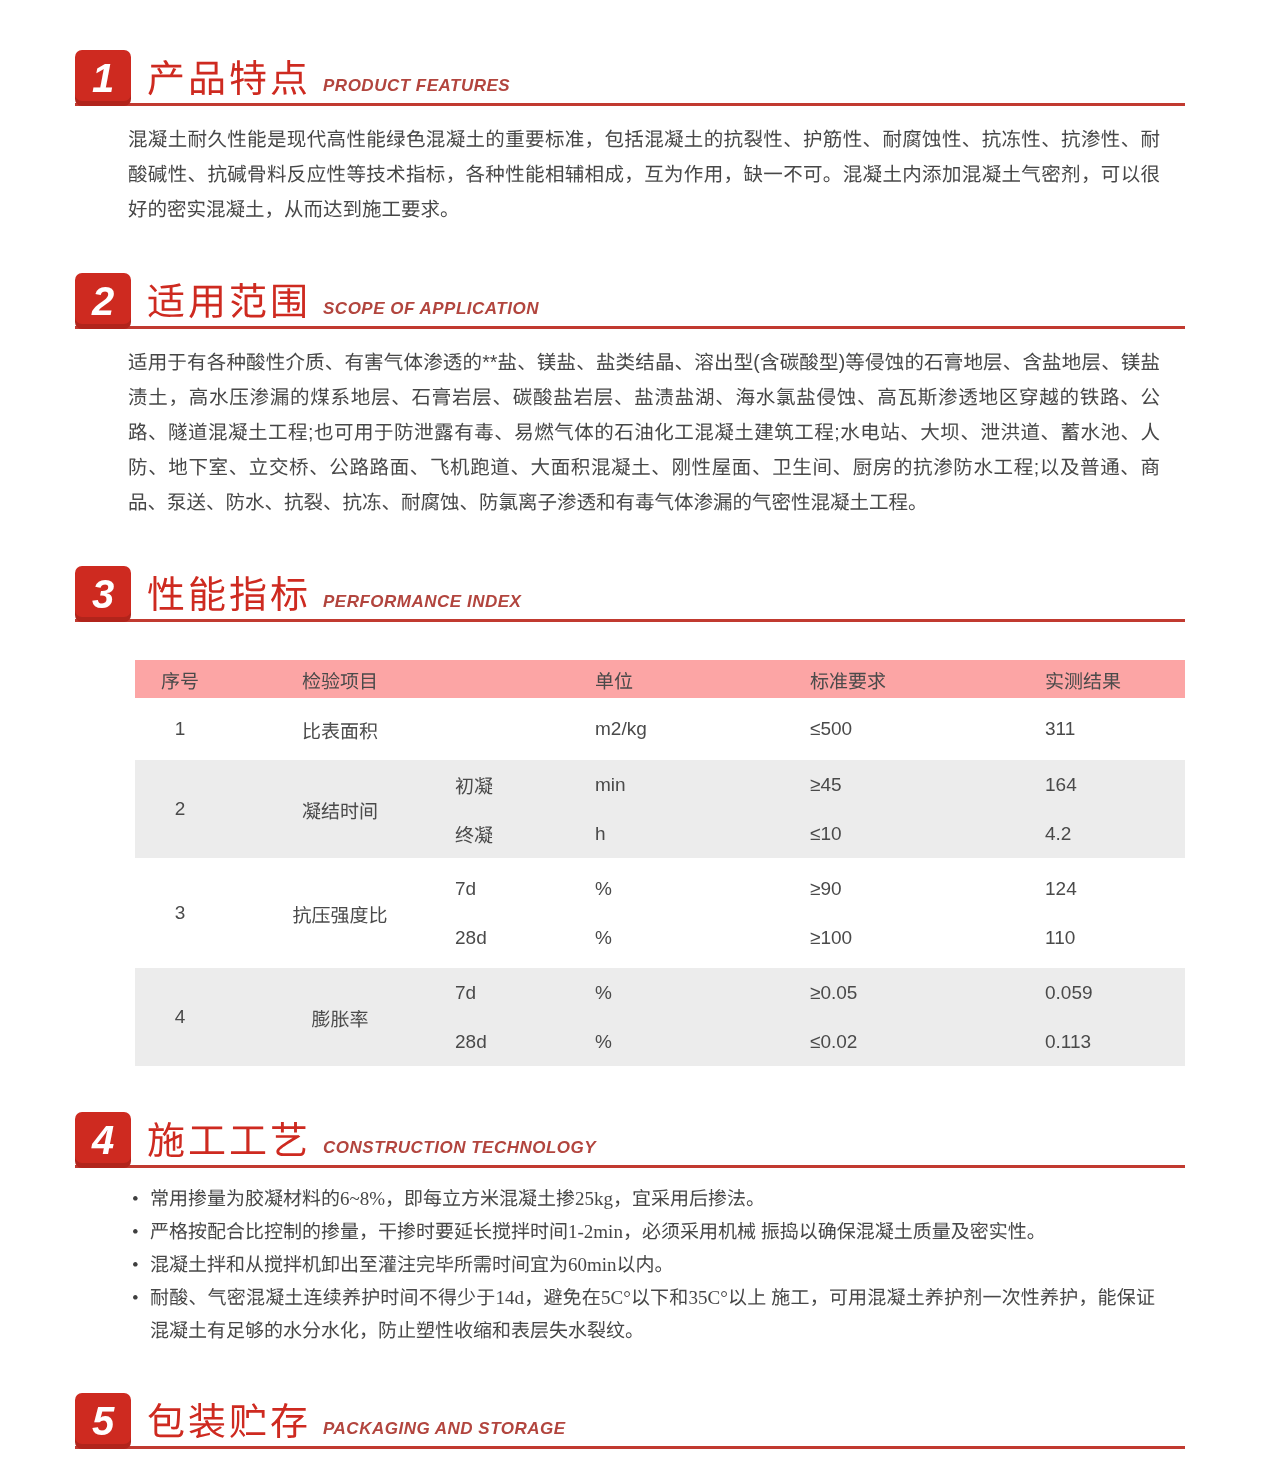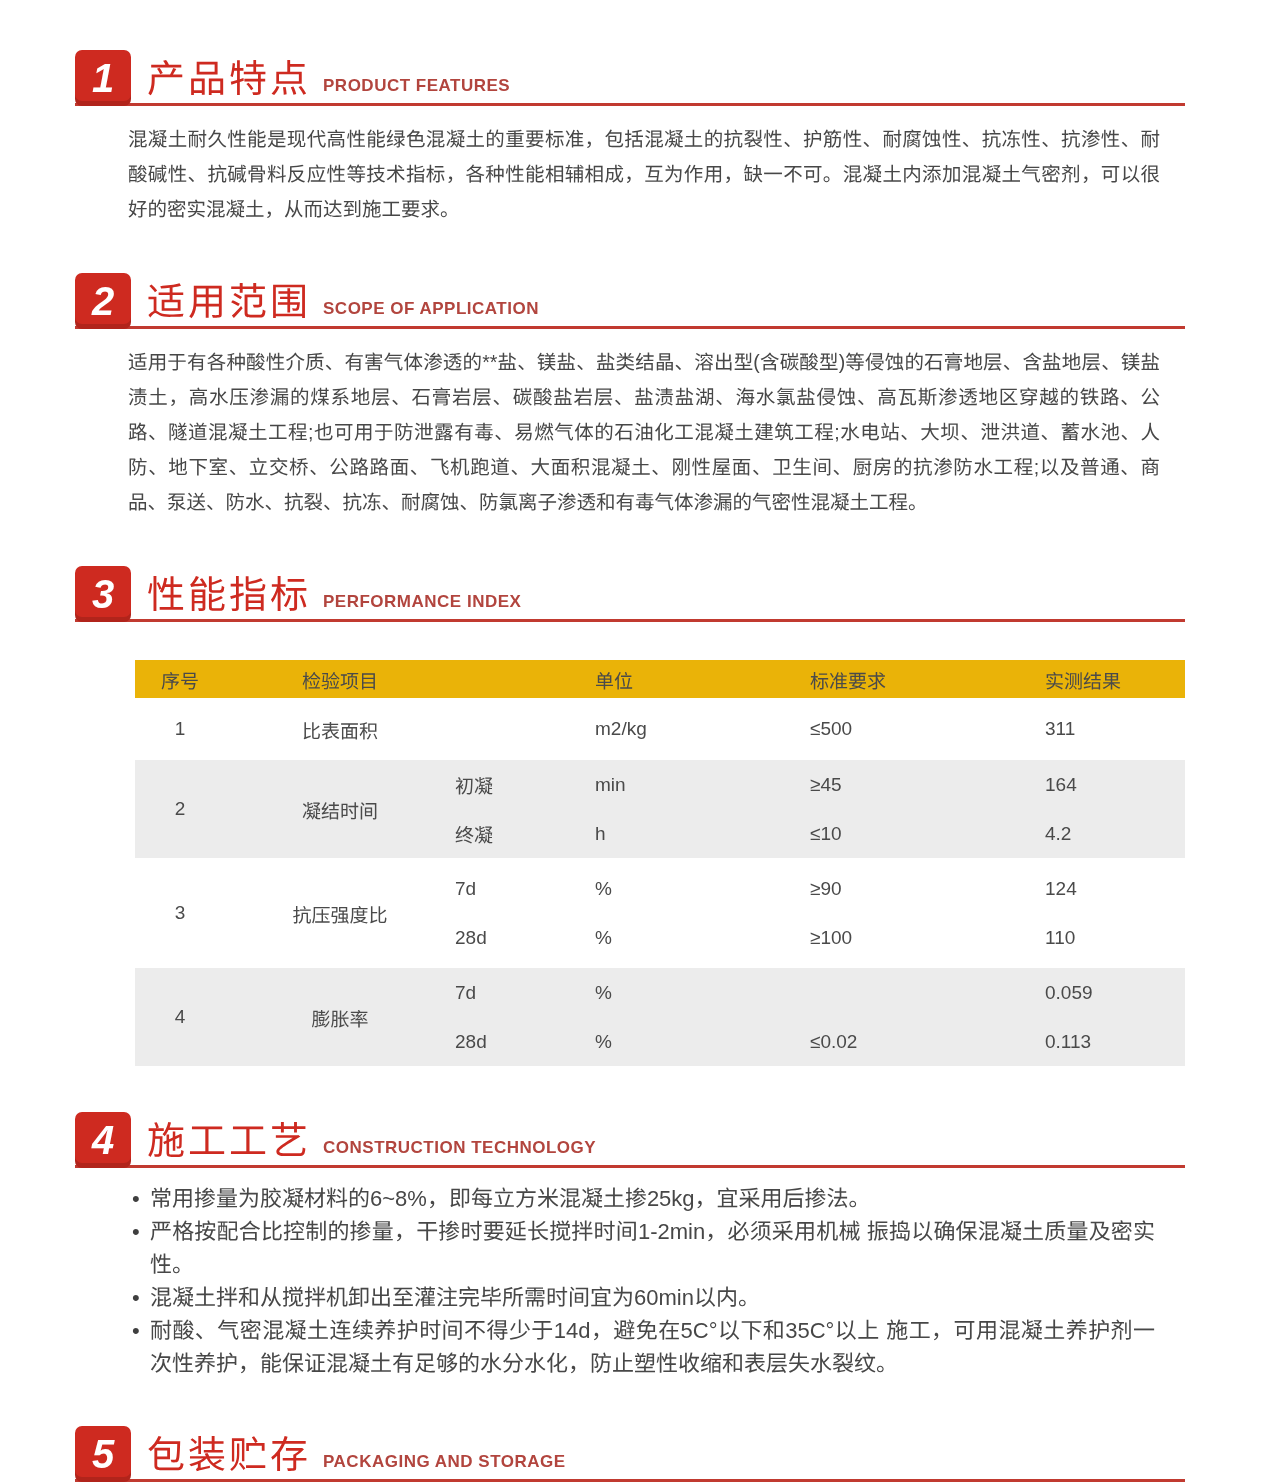--- a/index.html
+++ b/index.html
@@ -37,51 +37,53 @@
   }
   .zh-title{
     font-size:38px;font-weight:normal;color:#ce2a20;
     letter-spacing:3px;line-height:1;
     margin-left:16px;
   }
   .en-title{
     font-size:17px;font-weight:bold;color:#b2453e;
     line-height:1;margin-left:12px;margin-bottom:4px;
     letter-spacing:0.5px;
+    font-style:italic;
   }
   
   .para{
     margin:16px 25px 0 53px;
     font-size:19.5px;line-height:35px;
     text-align:justify;
     color:#474747;
   }
   
   .blist{margin:14px 0 0 53px;padding:0;list-style:none;}
   .bitem{
     position:relative;
     padding-left:22px;
-    font-size:22px;line-height:33px;
+    font-size:19px;line-height:33px;
     color:#474747;
     text-align:justify;
     margin:0 30px 0 0;
+    font-family:Liberation Serif, serif;
   }
   .bitem::before{
     content:"\2022";
     position:absolute;left:4px;top:0;
     color:#3f3f3f;
   }
   
   .ptable{margin:20px 0 0 60px;width:1050px;font-size:19px;color:#4a4a4a;}
   .trow,.tgroup{
     display:grid;
     grid-template-columns:90px 230px 140px 215px 235px 140px;
     margin-bottom:6px;
   }
-  .thead-row{grid-auto-rows:38px;background:#eab308;margin-top:38px;}
+  .thead-row{grid-auto-rows:38px;background:#fca5a5;margin-top:38px;}
   .rows1{grid-auto-rows:50px;}
   .rows2{grid-auto-rows:49px;}
   .shade{background:#ececec;}
   .c{display:flex;align-items:center;}
   .c.no{grid-column:1;justify-content:center;}
   .c.item{grid-column:2;justify-content:center;}
   .c.sub{grid-column:3;}
   .c.unit{grid-column:4;}
   .c.std{grid-column:5;}
   .c.res{grid-column:6;}
@@ -166,20 +168,21 @@
         <div class="c unit">%</div>
         <div class="c std">≥100</div>
         <div class="c res">110</div>
       </div>
 
       <div class="tgroup rows2 shade">
         <div class="c no span2">4</div>
         <div class="c item span2">膨胀率</div>
         <div class="c sub">7d</div>
         <div class="c unit">%</div>
+        <div class="c std">≥0.05</div>
         <div class="c res">0.059</div>
         <div class="c sub">28d</div>
         <div class="c unit">%</div>
         <div class="c std">≤0.02</div>
         <div class="c res">0.113</div>
       </div>
     </div>
   </div>
 
   <div class="section">

